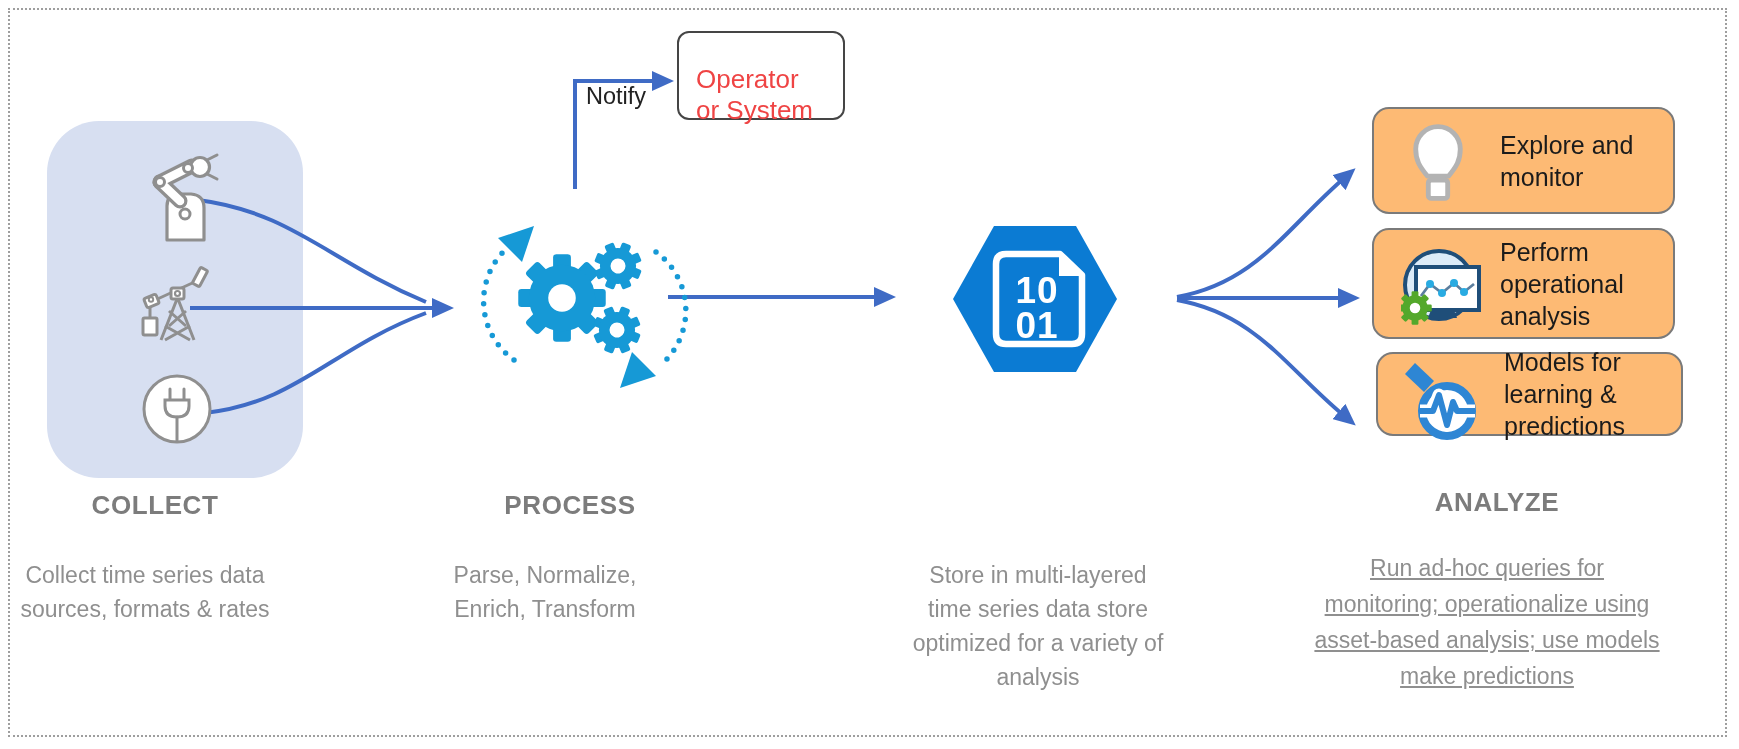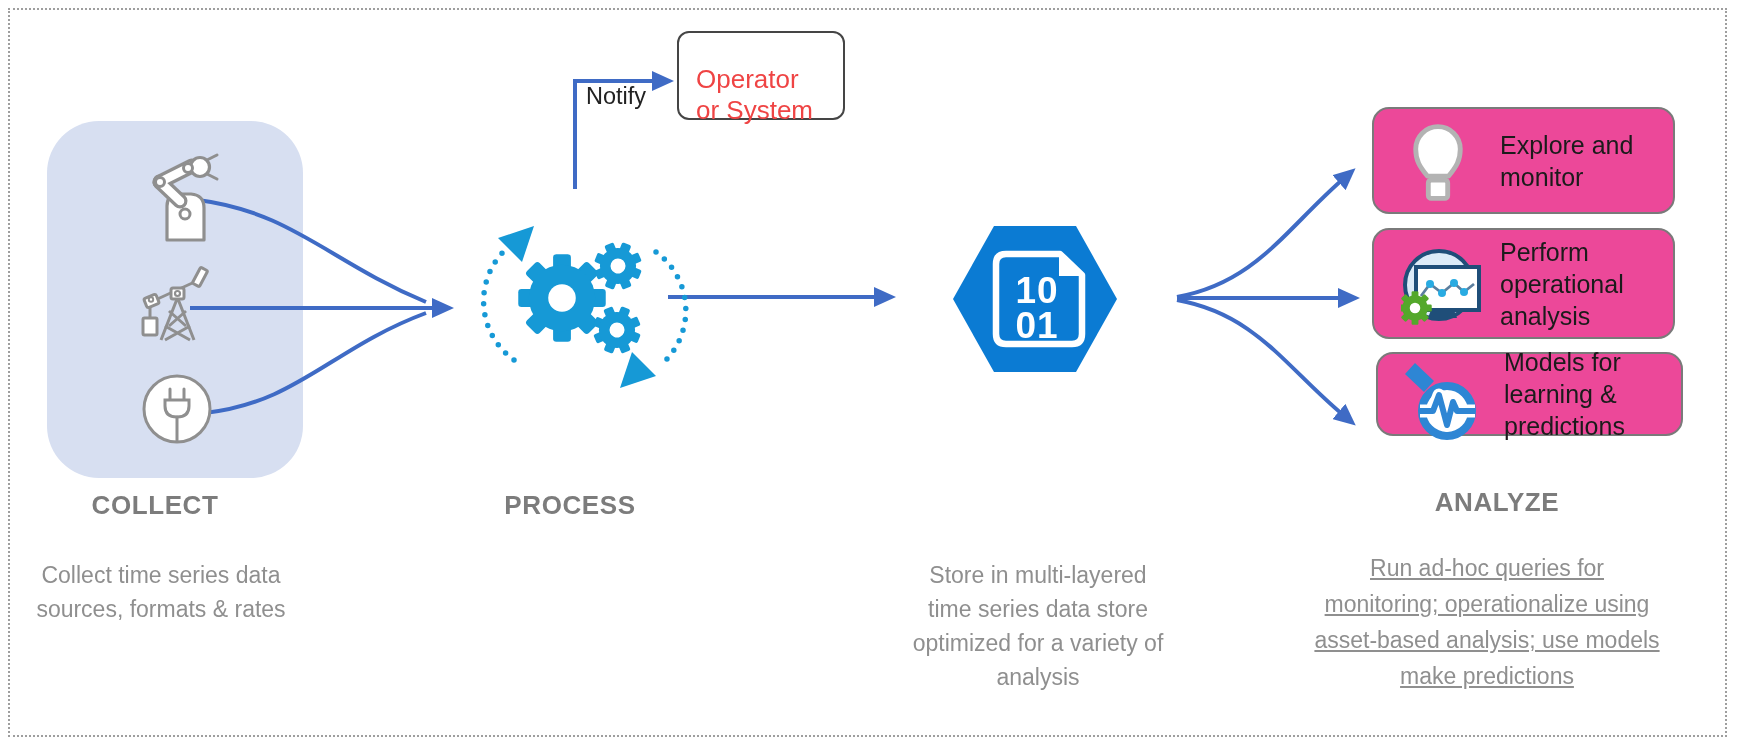--- a/index.html
+++ b/index.html
@@ -29,21 +29,21 @@
     position:absolute;left:677px;top:31px;width:168px;height:89px;box-sizing:border-box;
     border:2.5px solid #454545;border-radius:12px;background:#ffffff;
     display:flex;align-items:center;padding-left:17px;
   }
   .op-box .txt{width:125px;font-size:26px;line-height:31px;color:#ef4444;margin-top:39px;}
   .notify-label{
     position:absolute;left:586px;top:83px;font-size:23.5px;color:#222222;text-align:right;
   }
   .out-box{
     position:absolute;width:303px;height:107px;box-sizing:border-box;
-    border:2.5px solid #7a7a7a;border-radius:17px;background:#ec4899;
+    border:2.5px solid #7a7a7a;border-radius:17px;background:#fdba74;
     display:flex;align-items:center;
   }
   .out-box .lbl{
     position:absolute;left:126px;width:155px;
     font-size:25px;line-height:32px;color:#1b1b1b;
   }
   svg{display:block;}
 </style>
 </head>
 <body>
@@ -189,23 +189,27 @@
       <polyline points="20,52 33,52 39,36 47,66 53,43 57,52 75,52" fill="none" stroke="#ffffff" stroke-width="13" stroke-linejoin="round"></polyline>
       <polyline points="20,52 33,52 39,36 47,66 53,43 57,52 75,52" fill="none" stroke="#2e86d4" stroke-width="6" stroke-linejoin="round"></polyline>
     </svg>
     <div class="lbl">Models for learning &amp; predictions</div>
   </div>
 
   <div class="stage-title" style="left:45px;top:490px">COLLECT</div>
   <div class="stage-title" style="left:460px;top:490px">PROCESS</div>
   <div class="stage-title" style="left:1387px;top:487px">ANALYZE</div>
 
-  <div class="desc" style="left:21px;top:558px;width:280px">
+  <div class="desc" style="left:5px;top:558px;width:280px">
     <div>Collect time series data</div>
     <div>sources, formats &amp; rates</div>
+  </div>
+  <div class="desc" style="left:395px;top:558px;width:300px">
+    <div>Parse, Normalize,</div>
+    <div>Enrich, Transform</div>
   </div>
   <div class="desc" style="left:888px;top:558px;width:300px">
     <div>Store in multi-layered</div>
     <div>time series data store</div>
     <div>optimized for a variety of</div>
     <div>analysis</div>
   </div>
   <div class="desc analyze" style="left:1257px;top:550px;width:460px">
     <div>Run ad-hoc queries for</div>
     <div>monitoring; operationalize using</div>

